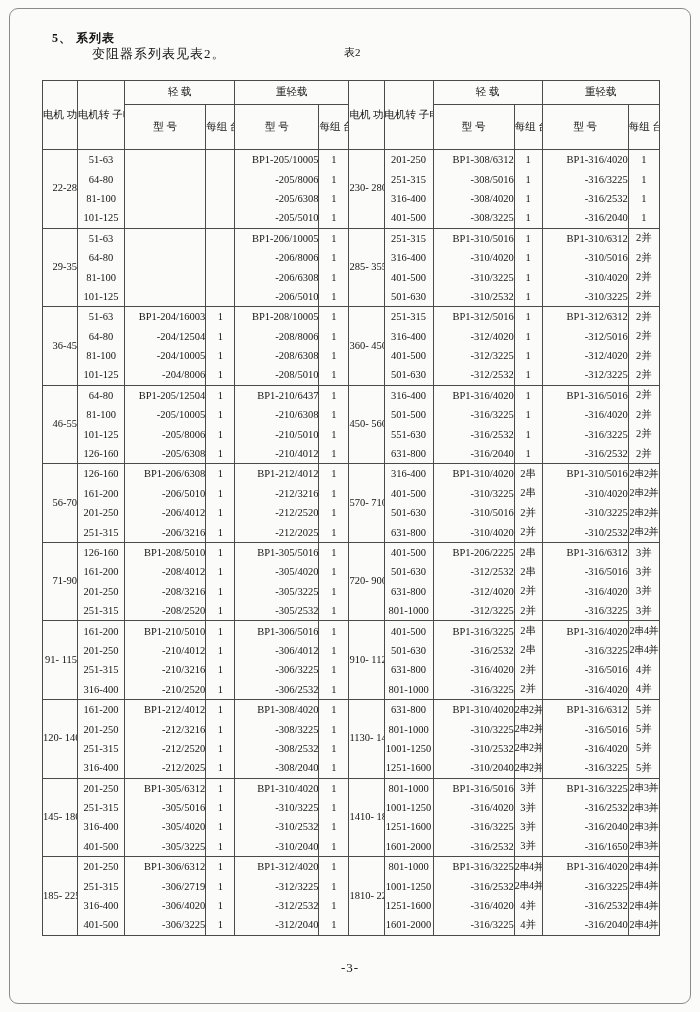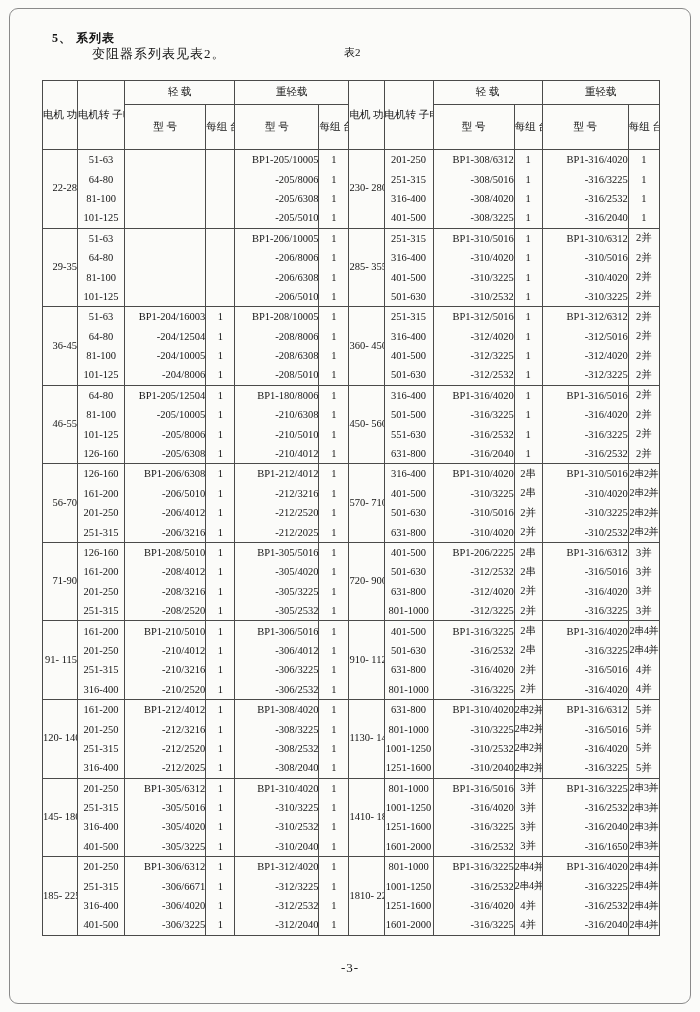--- a/index.html
+++ b/index.html
@@ -265,21 +265,21 @@
         <td class="model">-312/3225</td>
         <td class="num">2并</td>
       </tr>
     </tbody>
     <tbody class="group">
       <tr>
         <td class="power" rowspan="4">46-55</td>
         <td class="cur">64-80</td>
         <td class="model">BP1-205/12504</td>
         <td class="num">1</td>
-        <td class="model">BP1-180/8006</td>
+        <td class="model">BP1-210/6437</td>
         <td class="num">1</td>
         <td class="power" rowspan="4">450-
 560</td>
         <td class="cur">316-400</td>
         <td class="model">BP1-316/4020</td>
         <td class="num">1</td>
         <td class="model">BP1-316/5016</td>
         <td class="num">2并</td>
       </tr>
       <tr>
@@ -599,21 +599,21 @@
         <td class="power" rowspan="4">1810-
 2240</td>
         <td class="cur">801-1000</td>
         <td class="model">BP1-316/3225</td>
         <td class="num tiny">2串4并</td>
         <td class="model">BP1-316/4020</td>
         <td class="num tiny">2串4并</td>
       </tr>
       <tr>
         <td class="cur">251-315</td>
-        <td class="model">-306/6671</td>
+        <td class="model">-306/2719</td>
         <td class="num">1</td>
         <td class="model">-312/3225</td>
         <td class="num">1</td>
         <td class="cur">1001-1250</td>
         <td class="model">-316/2532</td>
         <td class="num tiny">2串4并</td>
         <td class="model">-316/3225</td>
         <td class="num tiny">2串4并</td>
       </tr>
       <tr>

